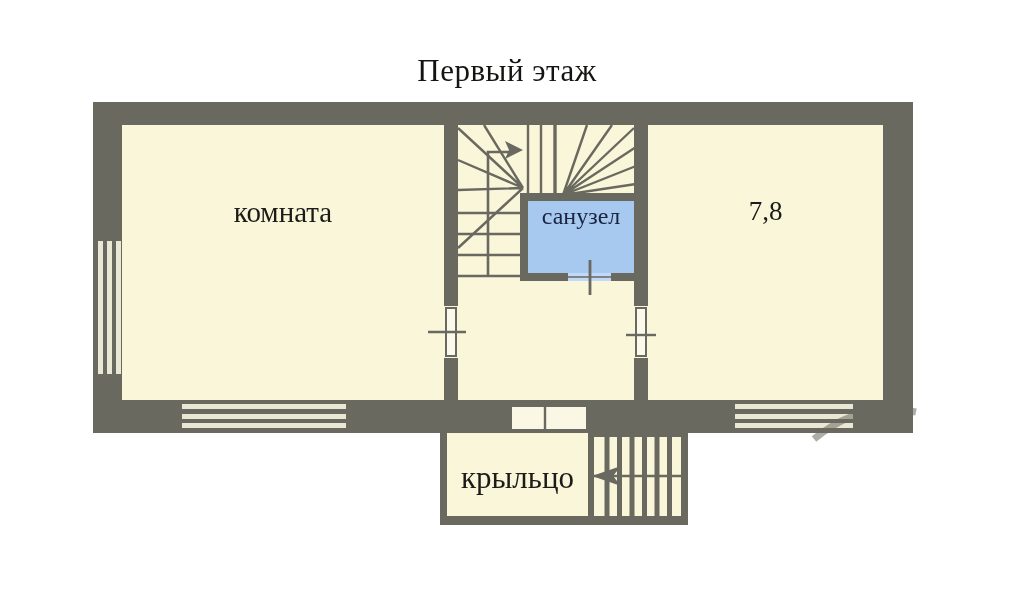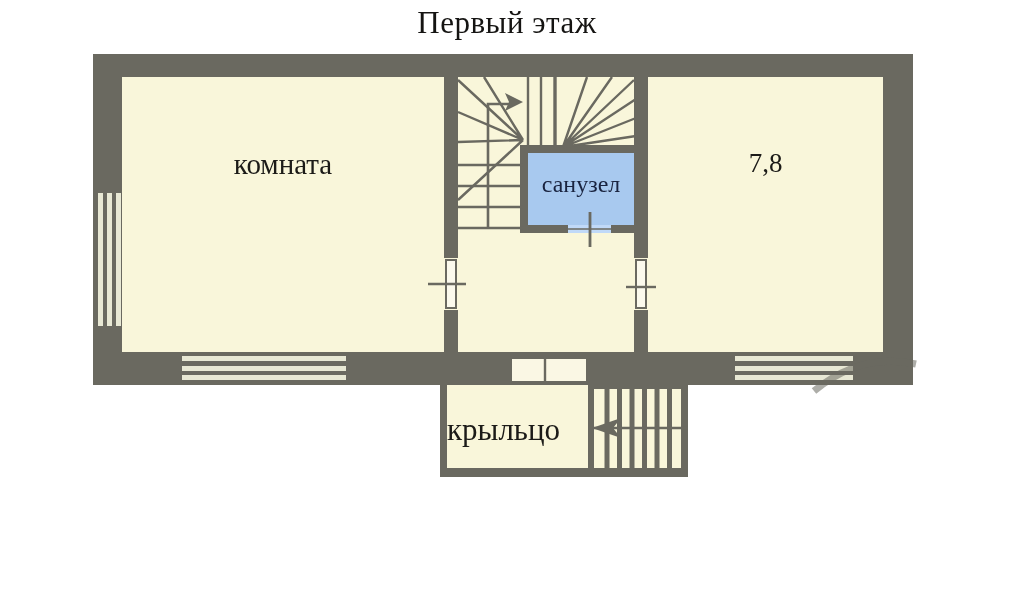--- a/index.html
+++ b/index.html
@@ -1,21 +1,21 @@
 <!DOCTYPE html>
 <html style="--wall: #6a6960; --floor: #f9f6da; --window-stripe: #e8e8d4; --bathroom-fill: #a8c9ef; --bathroom-door: #c0d9f8; --bathroom-text: #1a2440; --line: #6a6960; --text: #1c1b18; --watermark: #9b9b94;"><head>
 <meta charset="utf-8">
 <style>
   * { box-sizing: border-box; }
   html,body { margin:0; padding:0; }
   body {
     width:1014px; height:600px; background:#ffffff; overflow:hidden;
     font-family:"Liberation Serif","DejaVu Serif",serif;
   }
-  .plan { position:relative; width:1014px; height:468px; }
+  .plan { position:relative; width:1014px; height:468px;margin-top:48px; }
   .abs { position:absolute; }
 
   .title {
     left:0; right:0; top:5px; text-align:center;
     font-size:31px; color:#151412; letter-spacing:0.5px;
   }
 
   .wallblock { background:var(--wall,#6a6960); }
   .roomfill  { background:var(--floor,#f9f6da); }
 
@@ -37,22 +37,22 @@
   }
   .front-door-leaf {
     background:#faf7e4;
     border:3px solid var(--wall,#6a6960);
   }
 
   .room-label { text-align:center; color:var(--text,#1c1b18); line-height:1.02; }
   .room-label .nm { font-size:29px; }
   .room-label .ar { font-size:27px; }
   .hall-label  { text-align:center; color:var(--text,#1c1b18); font-size:31px; }
-  .porch-label { color:var(--text,#1c1b18); font-size:31px; }
-  .bath-label  { text-align:center; color:var(--bathroom-text,#1a2440); font-size:24px; padding-top:18px; }
+  .porch-label { text-align:center; color:var(--text,#1c1b18); font-size:31px; }
+  .bath-label  { text-align:center; color:var(--bathroom-text,#1a2440); font-size:24px; padding-top:2px; }
 
   svg.linework { left:0; top:0; pointer-events:none; }
   svg.linework path { stroke:var(--line,#6a6960); fill:none; }
   svg.linework polygon { fill:var(--line,#6a6960); stroke:none; }
 </style>
 </head>
 <body>
 
 <div class="plan">
 

